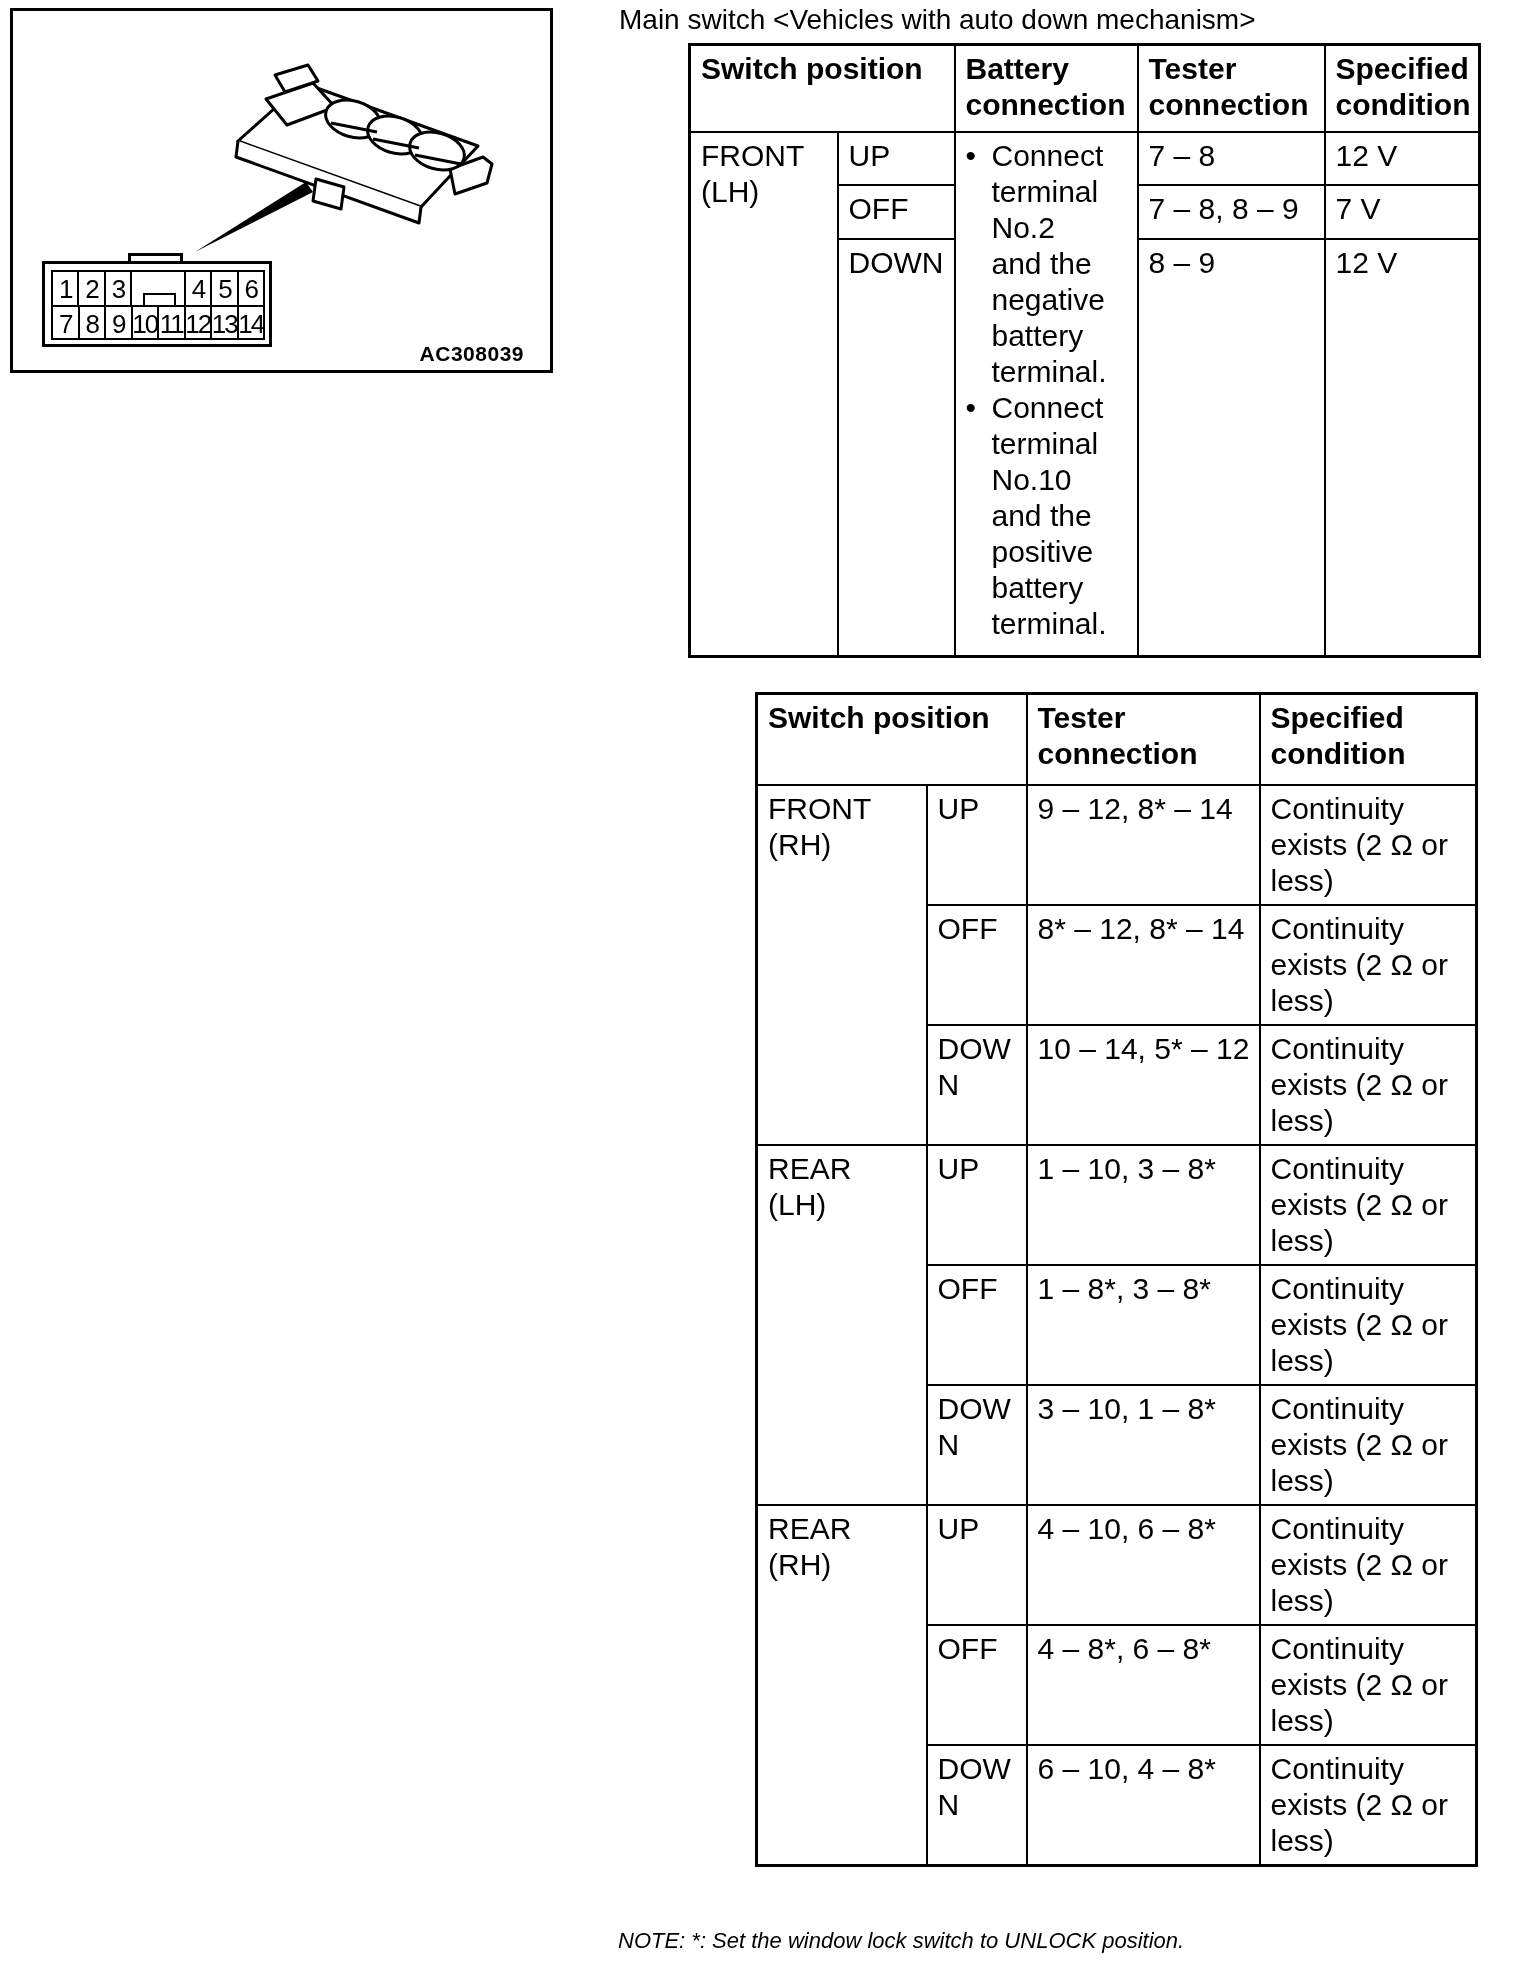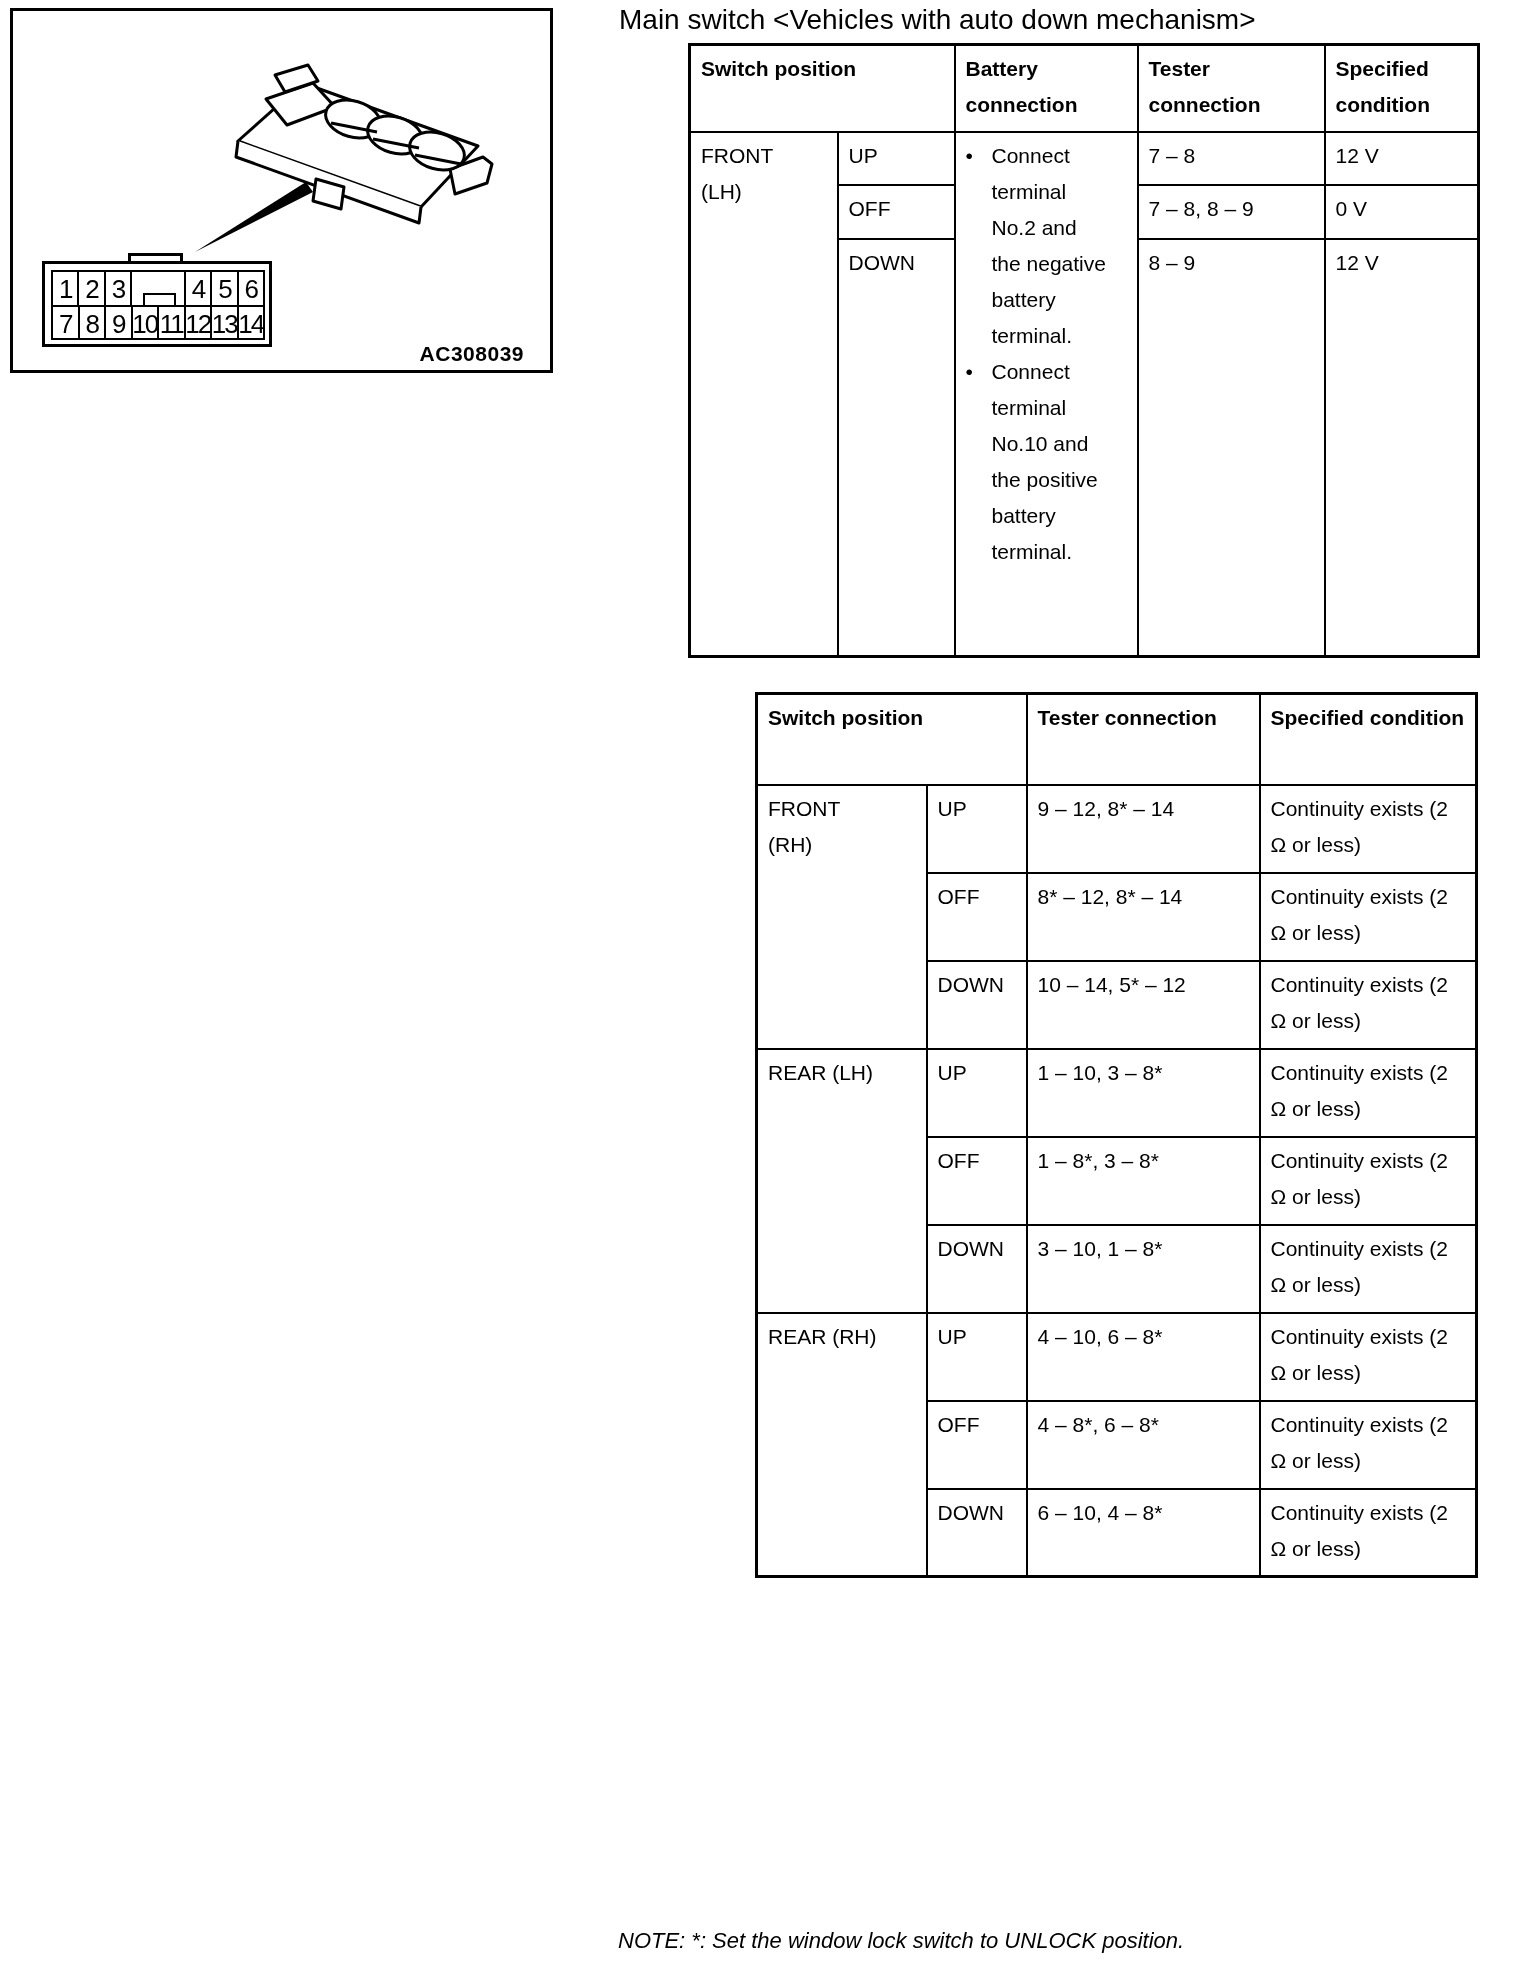--- a/index.html
+++ b/index.html
@@ -55,21 +55,21 @@
     font-size:22px; font-style:italic; white-space:nowrap;
   }
   
   table.spec {
     position:absolute; border-collapse:collapse; table-layout:fixed;
     border:3px solid #000; background:#fff;
   }
   table.spec th, table.spec td {
     border:2px solid #000; vertical-align:top; text-align:left;
     padding:5px 8px 5px 10px;
-    font-size:21px; line-height:36px; font-weight:normal;
+    font-size:30px; line-height:36px; font-weight:normal;
     overflow:hidden; box-sizing:border-box;
   }
   table.spec th { font-weight:bold; }
   #table1 { left:688px; top:43px; }
   #table2 { left:755px; top:692px; }
   .t1-hdr { height:87px; } .t1-r1 { height:53px; } .t1-r2 { height:54px; } .t1-r3 { height:418px; }
   .t2-hdr { height:91px; } .t2-row { height:88px; }
   .cw112 { width:112px; }              
   .cw74  { width:74px; word-break:break-all; }  
   .bullet-item { display:flex; }
@@ -164,21 +164,21 @@
         <span class="bullet-mark">•</span>
         <span class="bullet-text">Connect terminal No.10 and the positive battery terminal.</span>
       </div>
     </td>
     <td>7 – 8</td>
     <td>12 V</td>
   </tr>
   <tr class="t1-r2">
     <td>OFF</td>
     <td>7 – 8, 8 – 9</td>
-    <td>0 V</td>
+    <td>7 V</td>
   </tr>
   <tr class="t1-r3">
     <td>DOWN</td>
     <td>8 – 9</td>
     <td>12 V</td>
   </tr>
 </tbody>
   </table>
 
 <table class="spec" id="table2">

